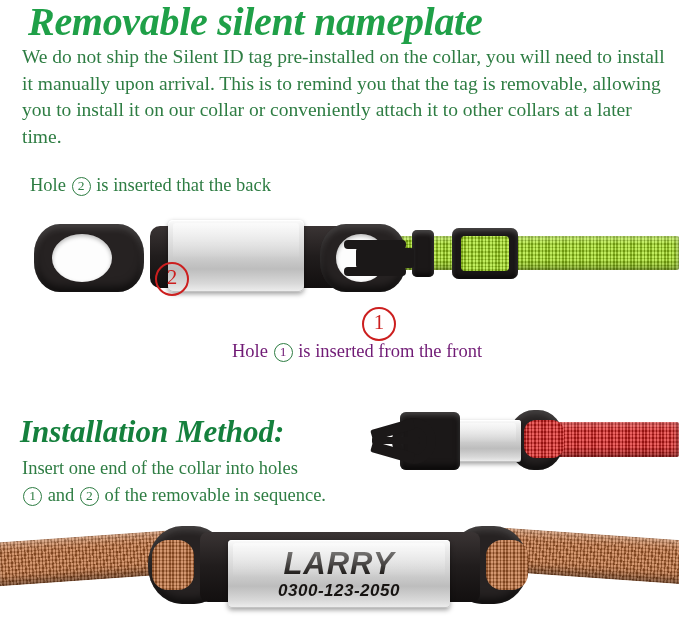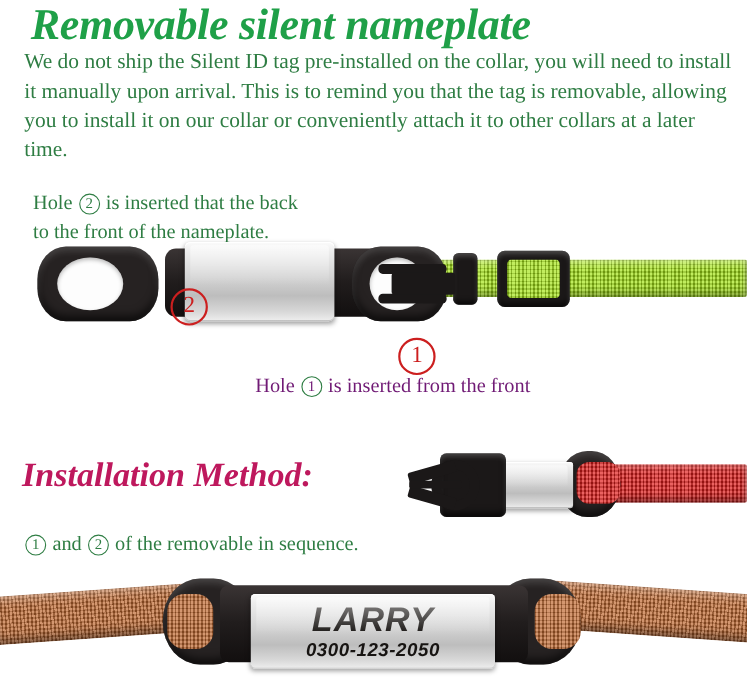--- a/index.html
+++ b/index.html
@@ -23,21 +23,21 @@
     position:absolute;left:30px;top:172px;width:380px;
     font-size:18.5px;line-height:26px;color:#2e7d43;
   }
   .callout-b{
     position:absolute;left:232px;top:338px;width:420px;
     font-size:18.5px;line-height:26px;color:#701a75;
   }
   .h2{
     position:absolute;left:20px;top:414px;
     font-size:31px;font-weight:bold;font-style:italic;
-    color:#be185d;white-space:nowrap;
+    color:#15803d;white-space:nowrap;
   }
   .install-body{
     position:absolute;left:22px;top:455px;width:430px;
     font-size:18.5px;line-height:26.5px;color:#2e7d43;
   }
   .circnum{
     display:inline-block;border:1.6px solid #2e7d43;border-radius:50%;
     width:17px;height:17px;line-height:15px;text-align:center;
     font-size:13.5px;vertical-align:1px;margin:0 1px;
   }
@@ -111,21 +111,20 @@
 <body>
 
 <div class="h1">Removable silent nameplate</div>
 
 <div class="intro">We do not ship the Silent ID tag pre-installed on the collar, you will need to install it manually upon arrival. This is to remind you that the tag is removable, allowing you to install it on our collar or conveniently attach it to other collars at a later time.</div>
 
 <div class="callout-a">
   <span>Hole</span>
   <span class="circnum">2</span>
   <span>is inserted that the back</span><br>
-  <span>to the front of the nameplate.</span>
 </div>
 
 <div id="fig1">
 
   <div class="web web-green" style="left:392px;top:18px;width:287px;height:34px;border-radius:2px;
               box-shadow:inset 0 3px 6px rgba(255,255,255,.35),inset 0 -4px 7px rgba(0,0,0,.30);"></div>
 
   <div class="web web-green" style="left:372px;top:22px;width:40px;height:27px;"></div>
 
   <div class="blk-part" style="left:412px;top:12px;width:22px;height:47px;border-radius:5px;
@@ -156,21 +155,21 @@
 <div class="redmark" id="mark1">1</div>
 
 <div class="callout-b">
   <span>Hole</span>
   <span class="circnum">1</span>
   <span>is inserted from the front</span><br>
 </div>
 
 <div class="h2">Installation Method:</div>
 <div class="install-body">
-  <br>
+  <span>Insert one end of the collar into holes</span><br>
   <span class="circnum">1</span>
   <span>and</span>
   <span class="circnum">2</span>
   <span>of the removable in sequence.</span>
 </div>
 
 <div id="fig2">
 
   <div class="web web-red" style="left:540px;top:16px;width:139px;height:35px;border-radius:2px;
               box-shadow:inset 0 3px 6px rgba(255,255,255,.28),inset 0 -4px 7px rgba(0,0,0,.35);"></div>

